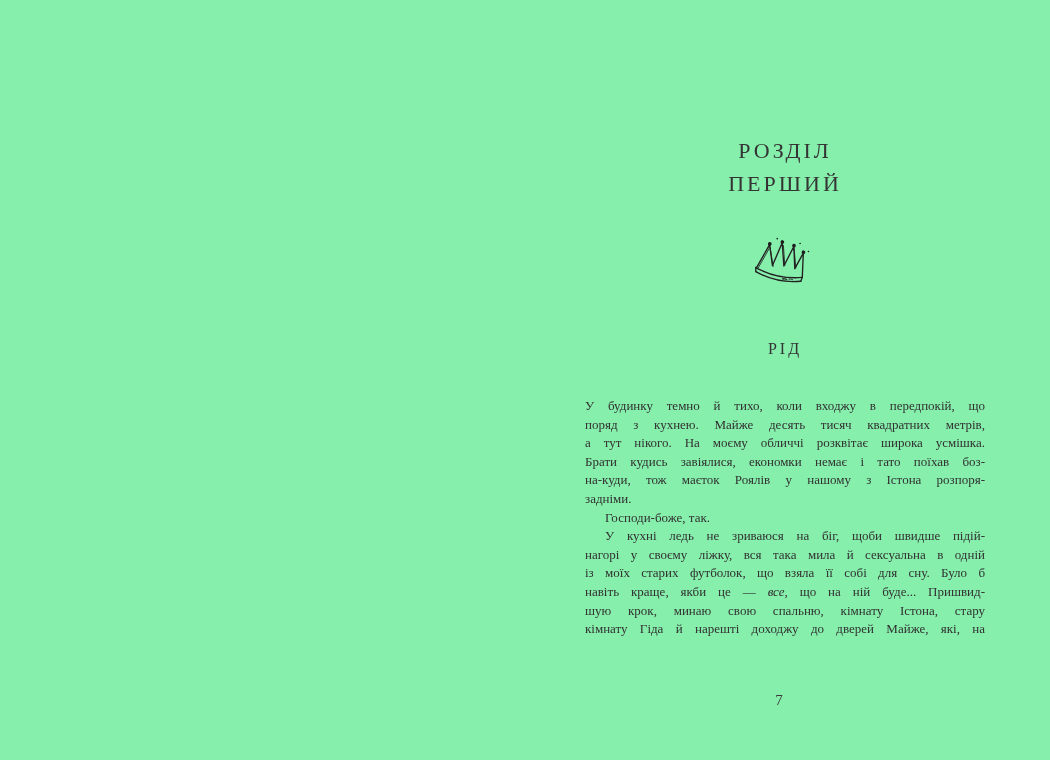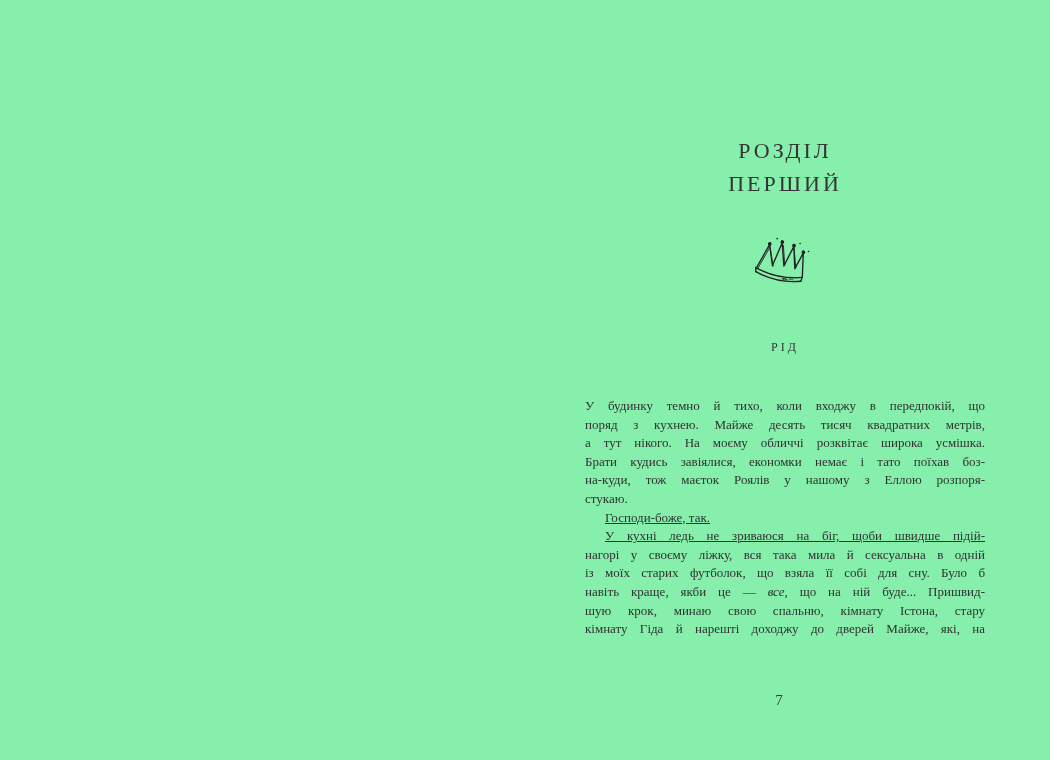--- a/index.html
+++ b/index.html
@@ -16,29 +16,29 @@
     position:absolute;left:0;top:134px;width:100%;
     text-align:center;font-size:22px;line-height:33px;
     letter-spacing:3px;color:#343434;
   }
   .crown{
     position:absolute;left:165px;top:236px;width:58px;height:50px;
     transform:rotate(10deg);transform-origin:50% 50%;
   }
   .section-title{
     position:absolute;left:0;top:340px;width:100%;
-    text-align:center;font-size:12px;letter-spacing:3px;color:#343434;
+    text-align:center;font-size:16px;letter-spacing:3px;color:#343434;
   }
   .body-text{
     position:absolute;left:0;top:397px;width:400px;
     font-size:13px;line-height:18.6px;color:#313131;
   }
   .bl{text-align:justify;text-align-last:justify;white-space:normal;}
   .bl.last{text-align-last:left;}
-  .bl.ind{text-indent:20px;text-decoration:underline;}
+  .bl.ind{text-indent:20px;}
   .body-text em{font-style:italic;}
   .page-number{
     position:absolute;left:0;top:692px;width:388px;
     text-align:center;font-size:15px;color:#3a3a3a;
   }
 </style>
 </head>
 <body>
 
 <div class="page">
@@ -76,22 +76,22 @@
 
     <div class="section-title">РІД</div>
 
     <div class="body-text">
 
       <div class="para">
         <div class="bl">У будинку темно й тихо, коли входжу в передпокій, що</div>
         <div class="bl">поряд з кухнею. Майже десять тисяч квадратних метрів,</div>
         <div class="bl">а тут нікого. На моєму обличчі розквітає широка усмішка.</div>
         <div class="bl">Брати кудись завіялися, економки немає і тато поїхав боз-</div>
-        <div class="bl">на-куди, тож маєток Роялів у нашому з Еллою розпоря-</div>
-        <div class="bl last">стукаю.</div>
+        <div class="bl">на-куди, тож маєток Роялів у нашому з Істона розпоря-</div>
+        <div class="bl last">задніми.</div>
       </div>
 
       <div class="para">
         <div class="bl last ind">Господи-боже, так.</div>
       </div>
 
       <div class="para">
         <div class="bl ind">У кухні ледь не зриваюся на біг, щоби швидше підій-</div>
         <div class="bl">нагорі у своєму ліжку, вся така мила й сексуальна в одній</div>
         <div class="bl">із моїх старих футболок, що взяла її собі для сну. Було б</div>

